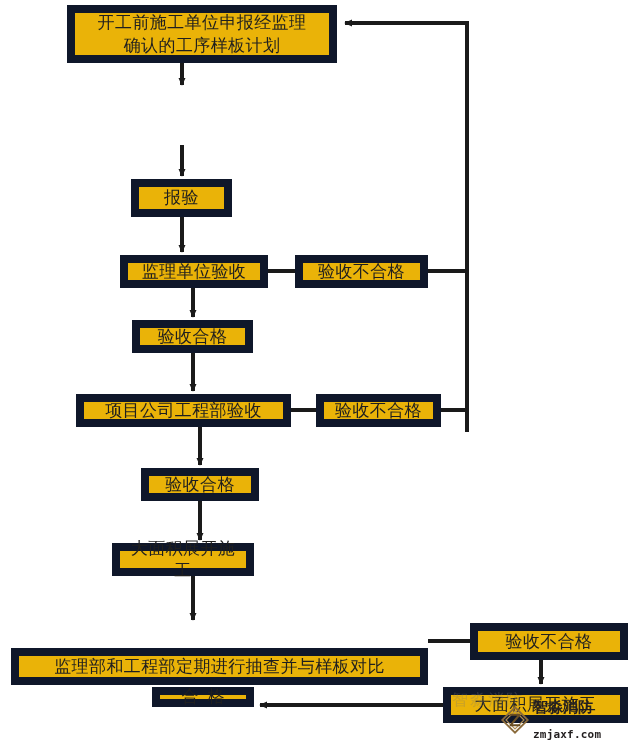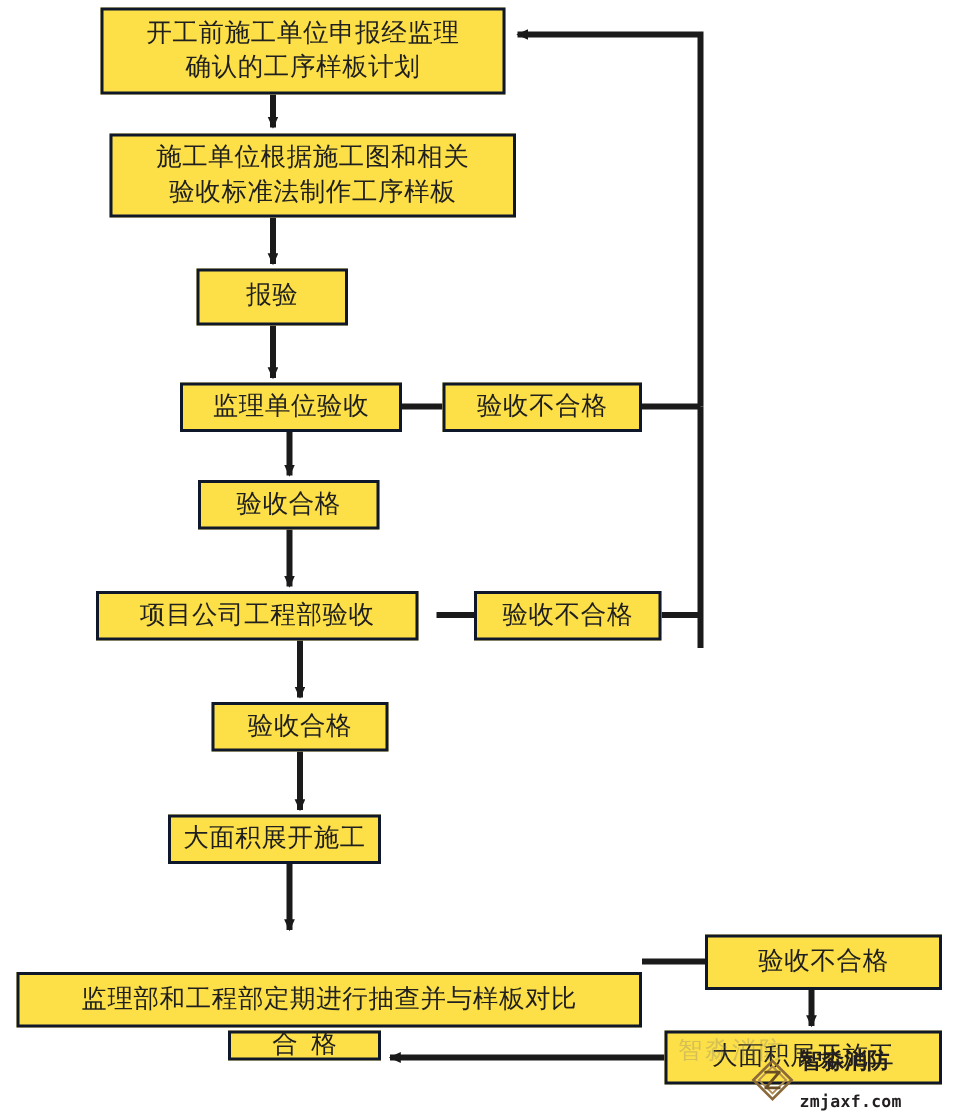--- a/index.html
+++ b/index.html
@@ -20,22 +20,22 @@
   #flow-svg {
     position: absolute;
     left: 0;
     top: 0;
     width: 640px;
     height: 745px;
   }
   .node {
     position: absolute;
     box-sizing: border-box;
-    background: #fde047;
-    border: 2px solid #0f172a;
+    background: #eab308;
+    border: 8px solid #0f172a;
     display: flex;
     align-items: center;
     justify-content: flex-start;
     text-align: center;
     color: #1f1f1f;
     font-size: 17px;
     line-height: 1.28;
     letter-spacing: 0.4px;
     white-space: pre-line;
     z-index: 3;
@@ -49,21 +49,21 @@
     width: 100%;
     padding: 0 4px;
   }
   
   #node-plan          { left: 67px;  top: 5px;   width: 270px; height: 58px; }
   #node-make-sample   { left: 73px;  top: 89px;  width: 271px; height: 56px; }
   #node-submit        { left: 131px; top: 179px; width: 101px; height: 38px; }
   #node-super-accept  { left: 120px; top: 255px; width: 148px; height: 33px; }
   #node-fail-1        { left: 295px; top: 255px; width: 133px; height: 33px; }
   #node-pass-1        { left: 132px; top: 320px; width: 121px; height: 33px; }
-  #node-proj-accept   { left: 64px;  top: 394px; width: 215px; height: 33px; }
+  #node-proj-accept   { left: 76px;  top: 394px; width: 215px; height: 33px; }
   #node-fail-2        { left: 316px; top: 394px; width: 125px; height: 33px; }
   #node-pass-2        { left: 141px; top: 468px; width: 118px; height: 33px; }
   #node-large-scale   { left: 112px; top: 543px; width: 142px; height: 33px; }
   #node-spot-check    { left: 11px;  top: 648px; width: 417px; height: 37px; }
   #node-fail-3        { left: 470px; top: 623px; width: 158px; height: 37px; }
   #node-qualified     { left: 152px; top: 687px; width: 102px; height: 20px; }
   #node-rectify       { left: 443px; top: 687px; width: 185px; height: 36px; }
 
   #node-qualified .node-label { letter-spacing: 9px; text-indent: 9px; }
 
@@ -169,24 +169,20 @@
 
       <line x1="443" y1="705" x2="260" y2="705" marker-end="url(#arrowhead)"></line>
     </g>
   </svg>
 
   <div class="node two-line" id="node-plan">
     <span class="node-label">开工前施工单位申报经监理
 确认的工序样板计划</span>
   </div>
 
-  <div class="node two-line" id="node-make-sample">
-    <span class="node-label">施工单位根据施工图和相关
-验收标准法制作工序样板</span>
-  </div>
 
   <div class="node" id="node-submit">
     <span class="node-label">报验</span>
   </div>
 
   <div class="node" id="node-super-accept">
     <span class="node-label">监理单位验收</span>
   </div>
 
   <div class="node" id="node-fail-1">

